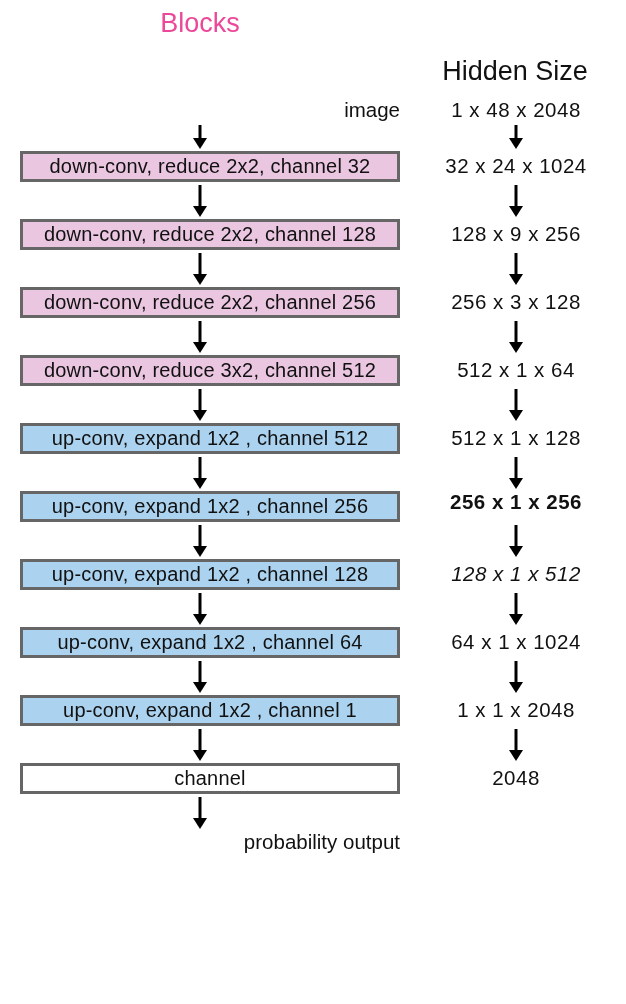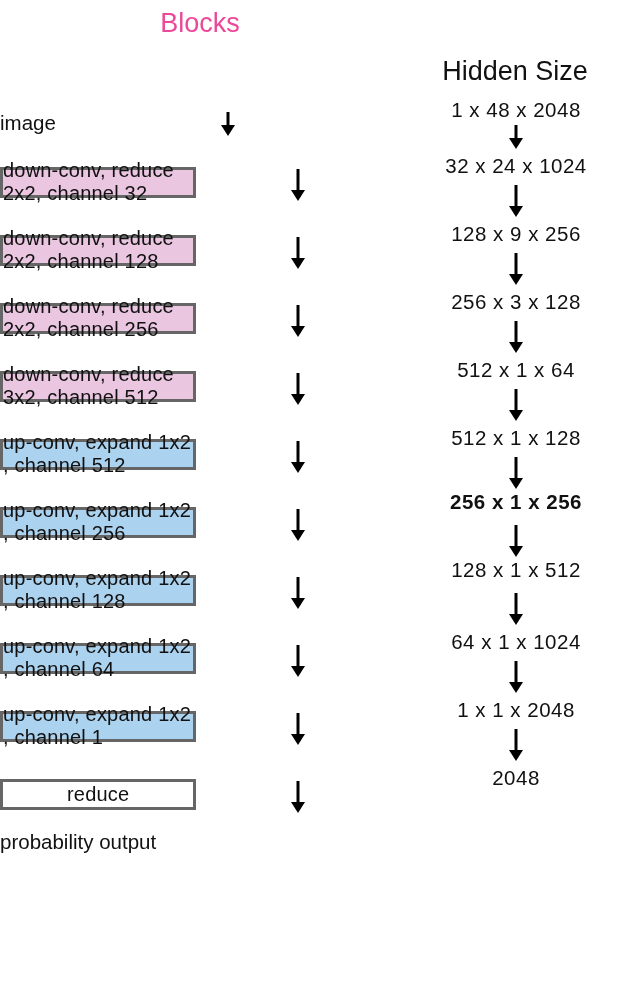--- a/index.html
+++ b/index.html
@@ -32,21 +32,22 @@
       margin-top: 48px;
     }
     .row {
       display: flex;
       align-items: center;
       width: 100%;
     }
     .left-col {
       flex: 0 0 400px;
       display: flex;
-      align-items: flex-start;
+      flex-direction: column;
+      align-items: flex-end;
     }
     .right-col {
       flex: 1;
       display: flex;
       flex-direction: column;
       align-items: center;
       padding-left: 6px;
     }
     .label-text {
       font-size: 20.5px;
@@ -264,21 +265,21 @@
         <div class="left-col">
           <div class="block blue">up-conv, expand 1x2 ,   channel 128</div>
           <div class="arrow-box tall">
             <svg class="arrow-svg" width="20" height="34" viewBox="0 0 20 34">
   <line x1="10" y1="1" x2="10" y2="24" stroke="#000" stroke-width="3"></line>
   <polygon points="10,33 3,22 17,22" fill="#000"></polygon>
 </svg>
           </div>
         </div>
         <div class="right-col">
-          <div style="height: 31px; display: flex; align-items: flex-start;">
+          <div style="height: 31px; display: flex; align-items: center; font-style: italic;">
             <span class="hidden-text">128 x 1 x 512</span>
           </div>
           <div class="arrow-box tall">
             <svg class="arrow-svg" width="20" height="34" viewBox="0 0 20 34">
   <line x1="10" y1="1" x2="10" y2="24" stroke="#000" stroke-width="3"></line>
   <polygon points="10,33 3,22 17,22" fill="#000"></polygon>
 </svg>
           </div>
         </div>
       </div>
@@ -321,21 +322,21 @@
           <div class="arrow-box tall">
             <svg class="arrow-svg" width="20" height="34" viewBox="0 0 20 34">
   <line x1="10" y1="1" x2="10" y2="24" stroke="#000" stroke-width="3"></line>
   <polygon points="10,33 3,22 17,22" fill="#000"></polygon>
 </svg>
           </div>
         </div>
       </div>
       <div class="row">
         <div class="left-col">
-          <div class="block white">reduce</div>
+          <div class="block white">channel</div>
           <div class="arrow-box tall">
             <svg class="arrow-svg" width="20" height="34" viewBox="0 0 20 34">
   <line x1="10" y1="1" x2="10" y2="24" stroke="#000" stroke-width="3"></line>
   <polygon points="10,33 3,22 17,22" fill="#000"></polygon>
 </svg>
           </div>
         </div>
         <div class="right-col">
           <div style="height: 31px; display: flex; align-items: center;">
             <span class="hidden-text">2048</span>

